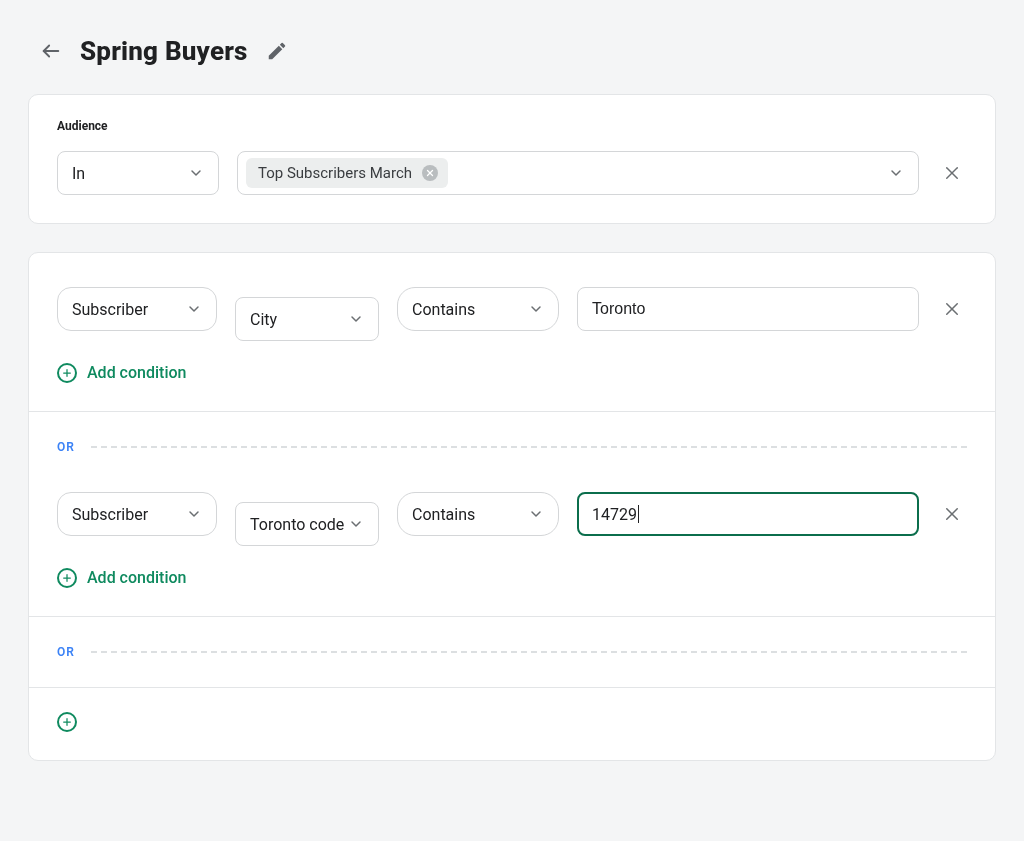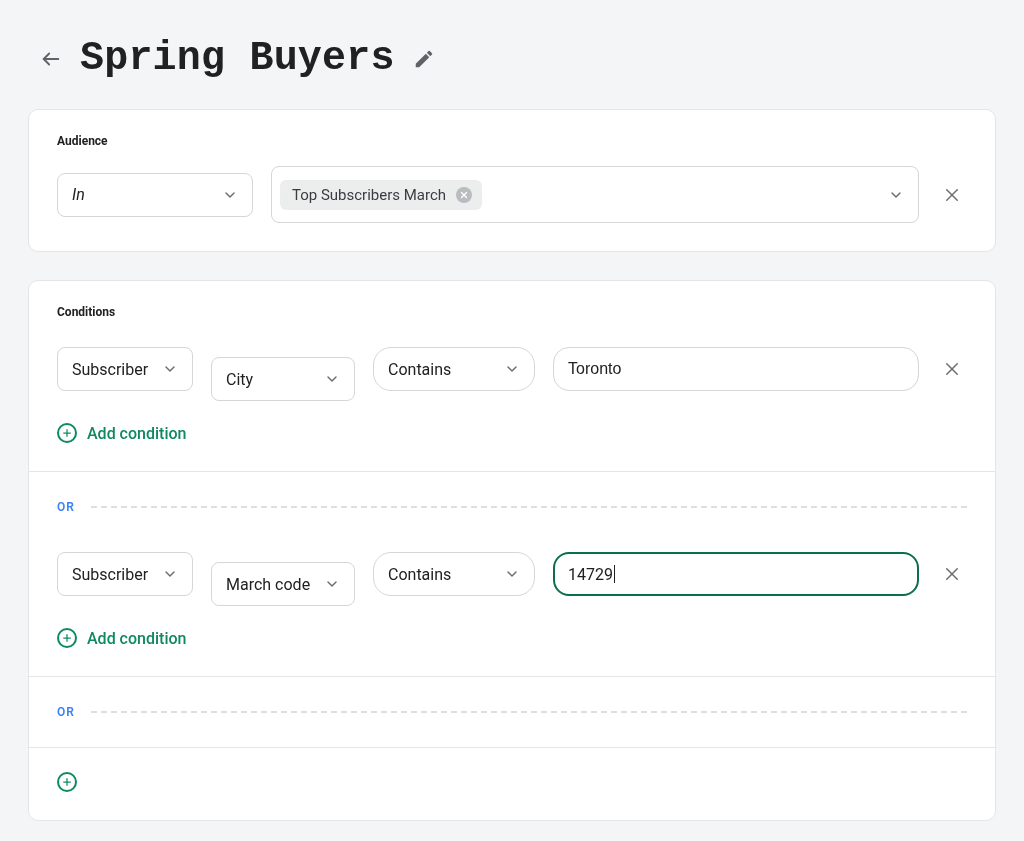--- a/index.html
+++ b/index.html
@@ -29,21 +29,21 @@
   }
   
   .header{
     display:flex;
     align-items:center;
     gap:18px;
     padding:0 12px 0 12px;
     margin-bottom:28px;
   }
   .back-arrow{color:#5f6368;display:flex;align-items:center;}
-  .title{font-size:40px;font-weight:800;letter-spacing:.2px;font-family:Liberation Mono, monospace;}
+  .title{font-size:26px;font-weight:800;letter-spacing:.2px;}
   .edit-icon{color:#5f6368;cursor:pointer;display:flex;}
   
   .card{
     background:var(--card);
     border:1px solid var(--divider);
     border-radius:10px;
     padding:24px 28px 28px 28px;
     margin-bottom:28px;
   }
   .card-title{font-size:12px;font-weight:700;margin:0 0 18px 0;}
@@ -61,40 +61,40 @@
     display:flex;
     align-items:center;
     justify-content:space-between;
     padding:0 14px;
     cursor:pointer;
     color:var(--text);
     font-size:16px;
     flex-shrink:0;
   }
   .select .chevron{color:#6b6f72;}
-  .select.w-sm{width:196px;font-style:italic;}
-  .select.w-md{width:136px;}
+  .select.w-sm{width:162px;}
+  .select.w-md{width:160px;border-radius:14px;}
   .select.w-field{width:144px;margin-top:20px;}
   .select.w-op{width:162px;border-radius:18px;}
   .input{
     height:44px;
     border:1px solid var(--border);
-    border-radius:16px;
+    border-radius:8px;
     background:#fff;
     padding:0 14px;
     font-size:16px;
     color:var(--text);
     outline:none;
     flex:1 1 auto;
     min-width:0;
   }
   .input.focused{border:2px solid var(--accent-dark);padding:0 13px;}
   
   .chip-input{
-    height:57px;
+    height:44px;
     border:1px solid var(--border);
     border-radius:8px;
     background:#fff;
     display:flex;
     align-items:center;
     justify-content:space-between;
     padding:0 14px 0 8px;
     flex:1 1 auto;
     cursor:text;
     gap:20px;
@@ -114,21 +114,21 @@
     width:16px;height:16px;border-radius:50%;background:#b9bdbf;
     display:flex;align-items:center;justify-content:center;cursor:pointer;
   }
   .chip-remove svg{display:block;}
   .row .remove-x{
     width:30px;display:flex;justify-content:center;color:#6b6f72;cursor:pointer;
     flex-shrink:0;
   }
   
   .add-link{
-    display:inline-flex;align-items:center;gap:10px;
+    display:inline-flex;gap:10px;
     color:var(--accent);font-size:16px;font-weight:500;cursor:pointer;
     margin-top:22px;
   }
   .plus-circle{
     width:20px;height:20px;border:2px solid var(--accent);border-radius:50%;
     display:flex;align-items:center;justify-content:center;
     color:var(--accent);
   }
   
   .or-divider{
@@ -200,21 +200,20 @@
       <span class="remove-x">
         <svg width="18" height="18" viewBox="0 0 24 24" fill="none" stroke="currentColor" stroke-width="2" stroke-linecap="round">
             <line x1="5" y1="5" x2="19" y2="19"></line>
             <line x1="19" y1="5" x2="5" y2="19"></line>
           </svg>
       </span>
     </div>
   </div>
 
   <div class="card">
-    <h3 class="card-title">Conditions</h3>
 
     
     <div class="row">
       <div class="select w-md">
         <span>Subscriber</span>
         <span class="chevron">
             <svg width="16" height="16" viewBox="0 0 24 24" fill="none" stroke="currentColor" stroke-width="2.2" stroke-linecap="round" stroke-linejoin="round">
               <polyline points="6 9 12 15 18 9"></polyline>
             </svg>
           </span>
@@ -263,21 +262,21 @@
     <div class="row">
       <div class="select w-md">
         <span>Subscriber</span>
         <span class="chevron">
             <svg width="16" height="16" viewBox="0 0 24 24" fill="none" stroke="currentColor" stroke-width="2.2" stroke-linecap="round" stroke-linejoin="round">
               <polyline points="6 9 12 15 18 9"></polyline>
             </svg>
           </span>
       </div>
       <div class="select w-field">
-        <span>March code</span>
+        <span>Toronto code</span>
         <span class="chevron">
             <svg width="16" height="16" viewBox="0 0 24 24" fill="none" stroke="currentColor" stroke-width="2.2" stroke-linecap="round" stroke-linejoin="round">
               <polyline points="6 9 12 15 18 9"></polyline>
             </svg>
           </span>
       </div>
       <div class="select w-op">
         <span>Contains</span>
         <span class="chevron">
             <svg width="16" height="16" viewBox="0 0 24 24" fill="none" stroke="currentColor" stroke-width="2.2" stroke-linecap="round" stroke-linejoin="round">

